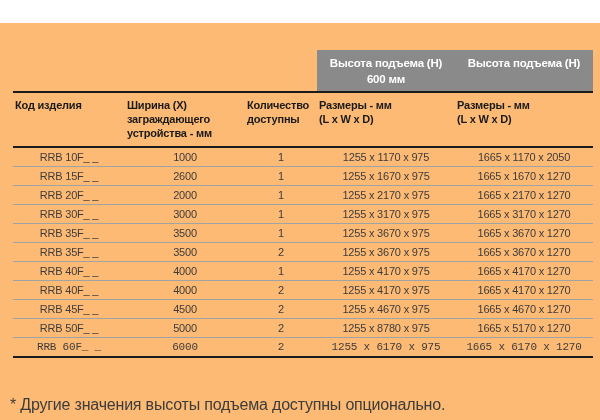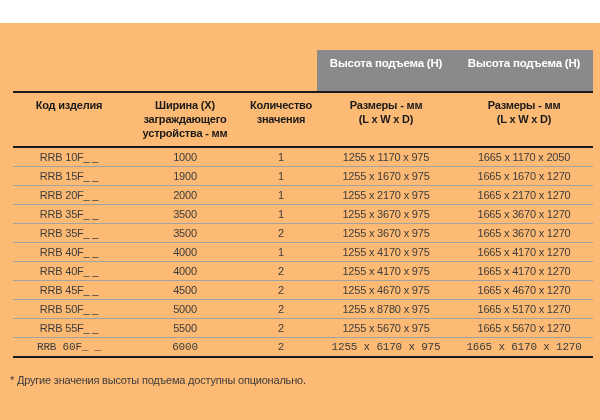--- a/index.html
+++ b/index.html
@@ -41,21 +41,21 @@
     left: 13px;
     top: 68px;
     width: 580px;
     border-collapse: collapse;
     table-layout: fixed;
   }
   table.spec thead th {
     border-top: 2px solid var(--heavy-line, #1b1b1b);
     border-bottom: 2px solid var(--heavy-line, #1b1b1b);
     vertical-align: top;
-    text-align: center;
+    text-align: left;
     font-size: 11px;
     font-weight: bold;
     color: var(--header-text, #1a1a1a);
     height: 48px;
     padding: 5px 2px 0 2px;
     line-height: 14px;
   }
   table.spec tbody td {
     height: 18px;
     text-align: center;
@@ -68,33 +68,34 @@
     overflow: hidden;
   }
   table.spec tbody tr:last-child td {
     border-bottom: 2px solid var(--heavy-line, #1b1b1b);
     font-family: Liberation Mono, monospace;
   }
 
   .footnote {
     position: absolute;
     left: 10px;
-    top: 351px;
-    font-size: 11px;
+    top: 373px;
+    font-size: 16px;
     color: var(--text, #3c3c3c);
   }
 </style>
 </head>
 <body>
 
 <div class="page">
 
   <div class="band">
     <div class="band-cell">
       <div>Высота подъема (H)</div>
+      <div>600 мм</div>
     </div>
     <div class="band-cell">
       <div>Высота подъема (H)</div>
     </div>
   </div>
 
   <table class="spec">
     <colgroup>
       <col style="width:112px">
         <col style="width:120px">
@@ -107,21 +108,21 @@
         <th>
           <div>Код изделия</div>
         </th>
         <th>
           <div>Ширина (X)</div>
           <div>заграждающего</div>
           <div>устройства - мм</div>
         </th>
         <th>
           <div>Количество</div>
-          <div>значения</div>
+          <div>доступны</div>
         </th>
         <th>
           <div>Размеры - мм</div>
           <div>(L x W x D)</div>
         </th>
         <th>
           <div>Размеры - мм</div>
           <div>(L x W x D)</div>
         </th>
       </tr>
@@ -129,33 +130,40 @@
     <tbody>
       <tr>
         <td>RRB 10F_ _</td>
         <td>1000</td>
         <td>1</td>
         <td>1255 x 1170 x 975</td>
         <td>1665 x 1170 x 2050</td>
       </tr>
       <tr>
         <td>RRB 15F_ _</td>
-        <td>1900</td>
+        <td>2600</td>
         <td>1</td>
         <td>1255 x 1670 x 975</td>
         <td>1665 x 1670 x 1270</td>
       </tr>
       <tr>
         <td>RRB 20F_ _</td>
         <td>2000</td>
         <td>1</td>
         <td>1255 x 2170 x 975</td>
         <td>1665 x 2170 x 1270</td>
       </tr>
       <tr>
+        <td>RRB 30F_ _</td>
+        <td>3000</td>
+        <td>1</td>
+        <td>1255 x 3170 x 975</td>
+        <td>1665 x 3170 x 1270</td>
+      </tr>
+      <tr>
         <td>RRB 35F_ _</td>
         <td>3500</td>
         <td>1</td>
         <td>1255 x 3670 x 975</td>
         <td>1665 x 3670 x 1270</td>
       </tr>
       <tr>
         <td>RRB 35F_ _</td>
         <td>3500</td>
         <td>2</td>
@@ -184,27 +192,20 @@
         <td>1665 x 4670 x 1270</td>
       </tr>
       <tr>
         <td>RRB 50F_ _</td>
         <td>5000</td>
         <td>2</td>
         <td>1255 x 8780 x 975</td>
         <td>1665 x 5170 x 1270</td>
       </tr>
       <tr>
-        <td>RRB 55F_ _</td>
-        <td>5500</td>
-        <td>2</td>
-        <td>1255 x 5670 x 975</td>
-        <td>1665 x 5670 x 1270</td>
-      </tr>
-      <tr>
         <td>RRB 60F_ _</td>
         <td>6000</td>
         <td>2</td>
         <td>1255 x 6170 x 975</td>
         <td>1665 x 6170 x 1270</td>
       </tr>
     </tbody>
   </table>
 
   <div class="footnote">* Другие значения высоты подъема доступны опционально.</div>

